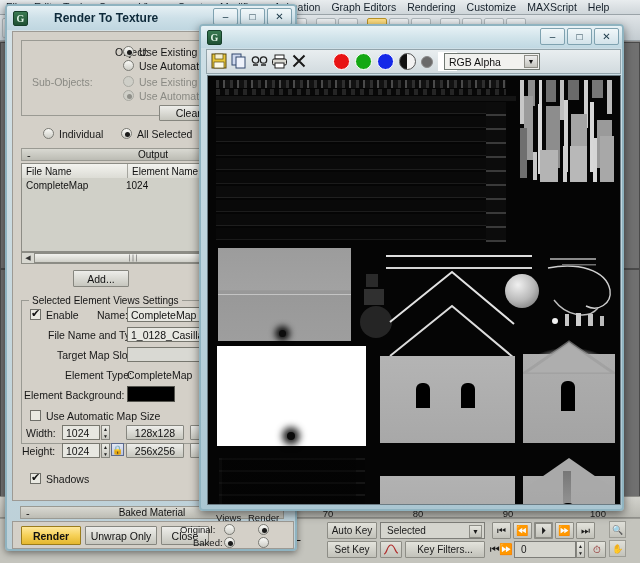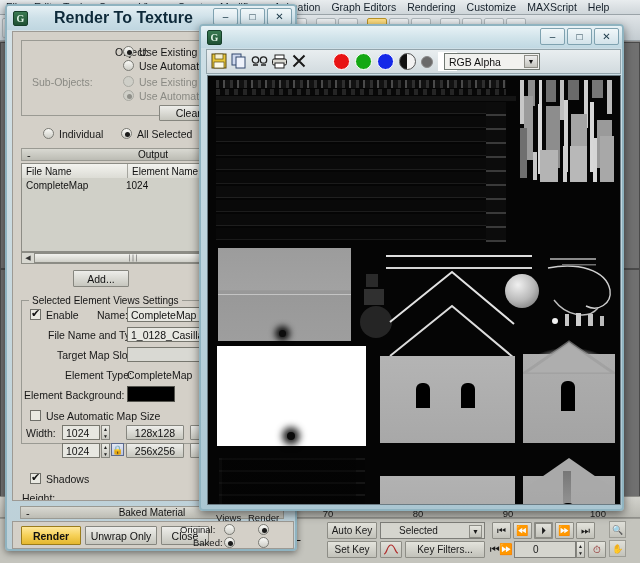--- a/index.html
+++ b/index.html
@@ -64,21 +64,21 @@
   .mini-btn {
     border: 1px solid #8d8d86;
     background: linear-gradient(#e3e3dc,#c2c2ba);
     font-size: 10px; color: #1a1a1a;
     display: flex; align-items: center; justify-content: center;
     position: absolute; border-radius: 1px;
   }
   .mini-field {
     border: 1px solid #7d7d78; background: #d5d5ce;
     font-size: 10px; color: #1a1a1a;
-    display: flex; align-items: center; padding-left: 18px;
+    display: flex; align-items: center; padding-left: 6px;
     position: absolute;
   }
   .combo-arrow {
     position: absolute; right: 2px; top: 2px; width: 13px; height: 13px;
     border: 1px solid #8d8d86; background: linear-gradient(#e6e6df,#c0c0b8);
     display:flex; align-items:center; justify-content:center; font-size:7px;
   }
   .nav-ic {
     position:absolute; width:17px; height:17px;
     border:1px solid #9d9d96; background:linear-gradient(#e0e0d9,#c3c3bb);
@@ -108,21 +108,21 @@
     background: linear-gradient(#e6f0f4 0%, #cde0e8 50%, #bfd6e0 100%);
     border-radius: 2px 2px 0 0;
   }
   .rtt-ico {
     width: 15px; height: 15px; border-radius: 2px;
     background: linear-gradient(#3a7a52,#1f5134); border:1px solid #16402a;
     color:#dff3e6; font-size:10px; font-weight:bold;
     display:flex; align-items:center; justify-content:center;
     margin-right: 6px; font-family:"Liberation Serif", serif;
   }
-  .rtt-title { font-size: 16px; color: #0e2a3a; font-weight: bold; padding-left: 20px; }
+  .rtt-title { font-size: 12px; color: #0e2a3a; font-weight: bold; padding-left: 20px; }
   .wbtns { position:absolute; right:3px; top:2px; display:flex; gap:2px; }
   .wbtn {
     width: 25px; height: 17px; border:1px solid #7fa2b0;
     background: linear-gradient(#f1f7f9,#d3e3ea);
     display:flex; align-items:center; justify-content:center;
     font-size:10px; color:#1c3a49; border-radius:2px;
   }
   .rtt-body {
     position:absolute; left:5px; top:25px; width: 282px; height: 470px;
     background:#d4d0c8; border:1px solid #9d9a94; overflow:hidden;
@@ -483,21 +483,21 @@
 
       <div class="lbl" style="left:13px;top:395px;">Width:</div>
       <div class="field" style="left:49px;top:393px;width:38px;height:15px;">1024</div>
       <div class="spin" style="left:88px;top:393px;height:15px;">
           <span>▲</span>
           <span>▼</span>
         </div>
       <div class="btn" style="left:113px;top:393px;width:58px;height:15px;">128x128</div>
       <div class="btn" style="left:177px;top:393px;width:58px;height:15px;">512x5</div>
 
-      <div class="lbl" style="left:9px;top:413px;margin-top:47px;">Height:</div>
+      <div class="lbl" style="left:9px;top:413px;">Height:</div>
       <div class="field" style="left:49px;top:411px;width:38px;height:15px;">1024</div>
       <div class="spin" style="left:88px;top:411px;height:15px;">
           <span>▲</span>
           <span>▼</span>
         </div>
       <div class="lockbtn" style="left:98px;top:411px;">🔒</div>
       <div class="btn" style="left:113px;top:411px;width:58px;height:15px;">256x256</div>
       <div class="btn" style="left:177px;top:411px;width:58px;height:15px;">768x7</div>
 
       <div class="chk on" style="left:17px;top:441px;"></div>

